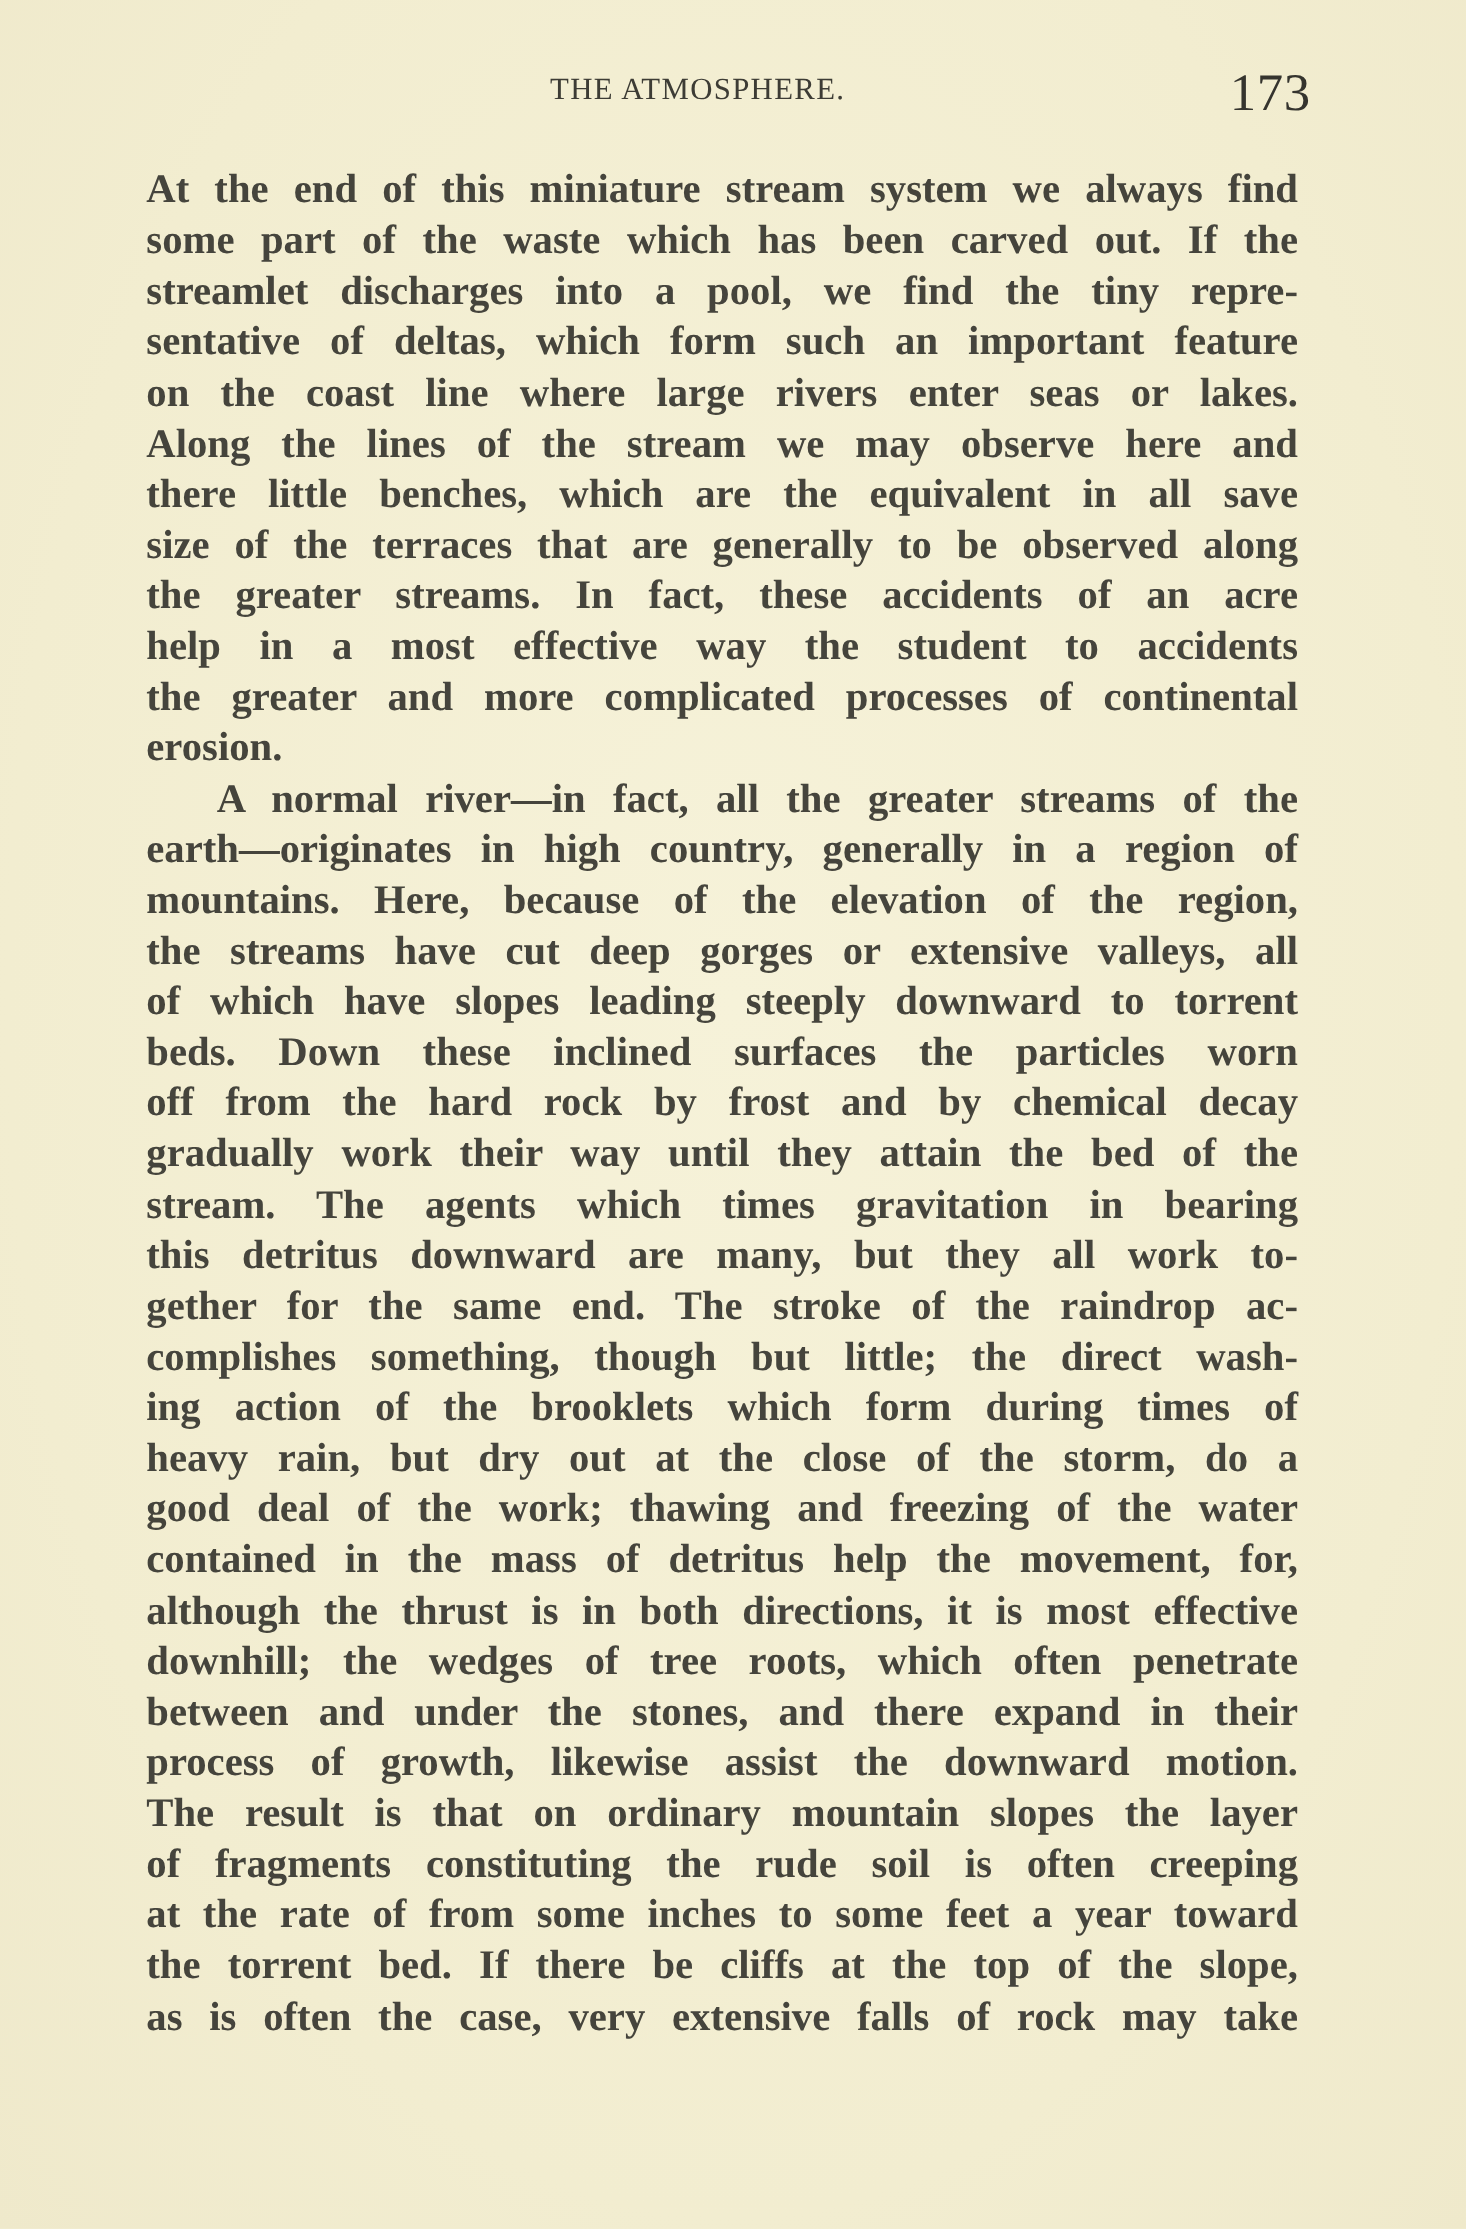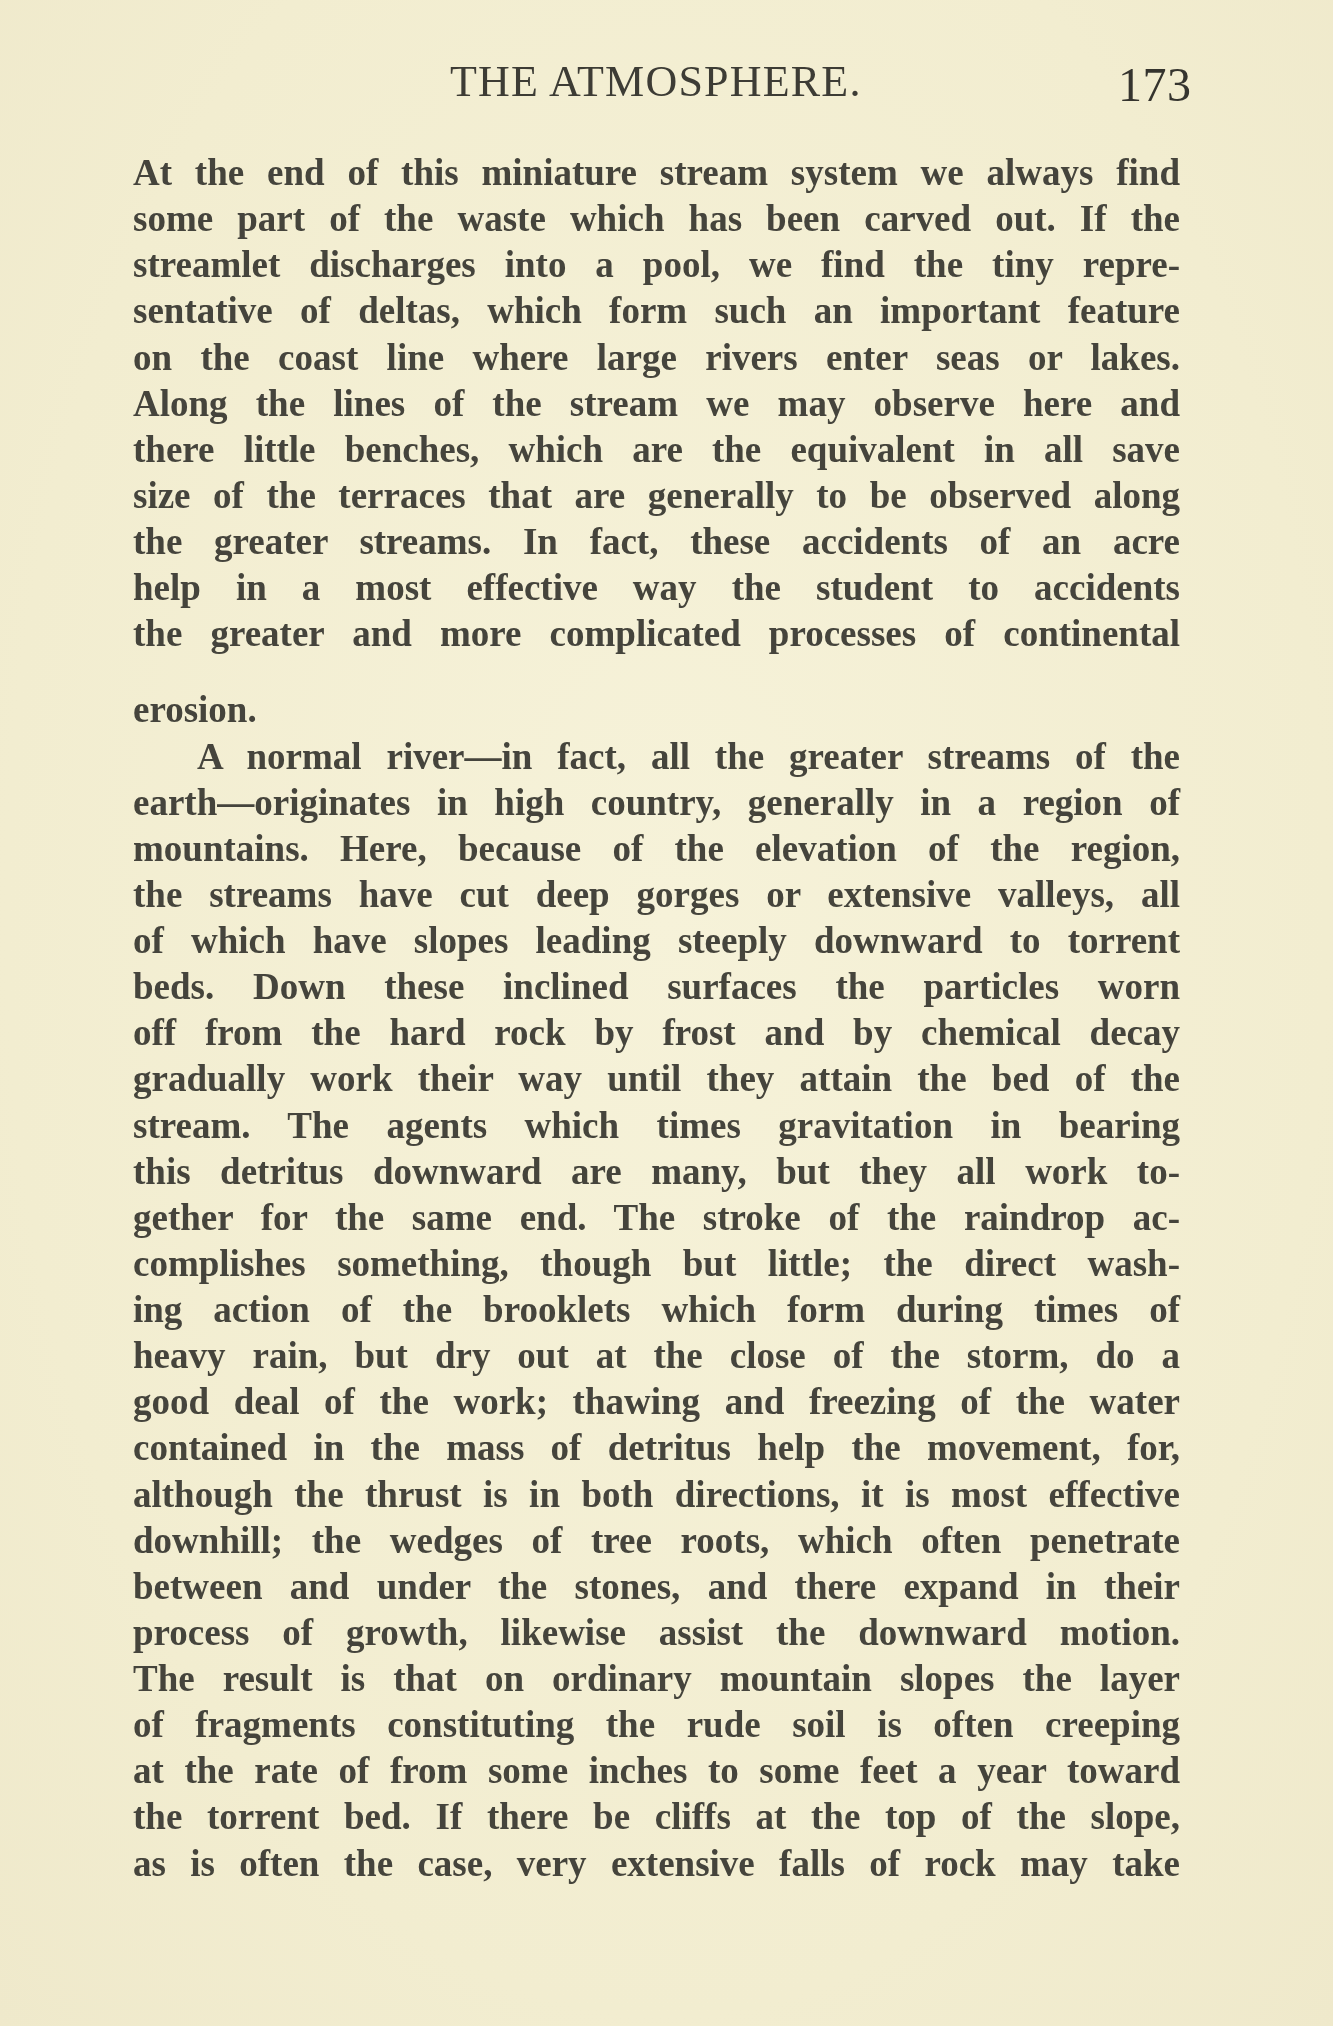--- a/index.html
+++ b/index.html
@@ -16,23 +16,23 @@
     color: #45443c;
   }
   .page {
     position: absolute;
     left: 0; top: 0;
     width: 1333px; height: 2026px;
     background: radial-gradient(ellipse at 50% 45%, #f6f2d9 0%, #f2edd0 70%, #efe9cb 100%);
   }
   .running-head {
     position: absolute;
-    left: 450px;
+    left: 500px;
     top: 62px;
-    font-size: 44px;
+    font-size: 28px;
     line-height: 40px;
     letter-spacing: 1.2px;
     white-space: nowrap;
     color: #3d3c35;
   }
   .folio {
     position: absolute;
     left: 1118px;
     top: 63px;
     width: 62px;
@@ -54,21 +54,20 @@
     height: 46.14px;
     font-size: 37px;
     line-height: 46px;
     text-align: justify;
     text-align-last: justify;
     white-space: nowrap;
     overflow: visible;
   }
   .line.last {
     text-align-last: left;
-    margin-top: 30px;
   }
   .line.indent {
     padding-left: 64px;
   }
 </style>
 </head>
 <body>
 
 <div class="page">
   <div class="running-head">THE ATMOSPHERE.</div>

